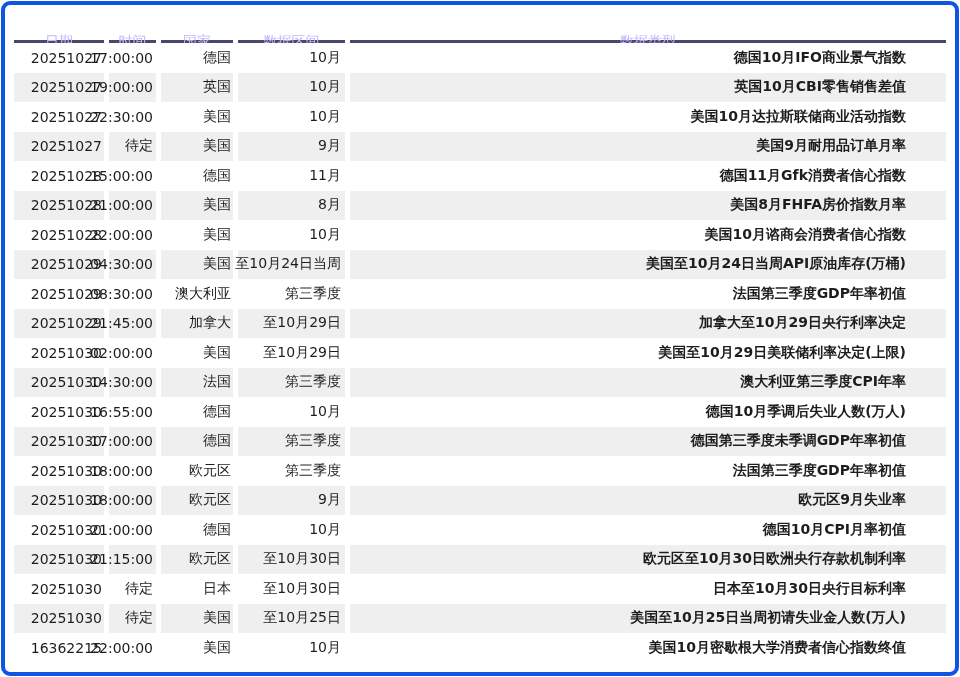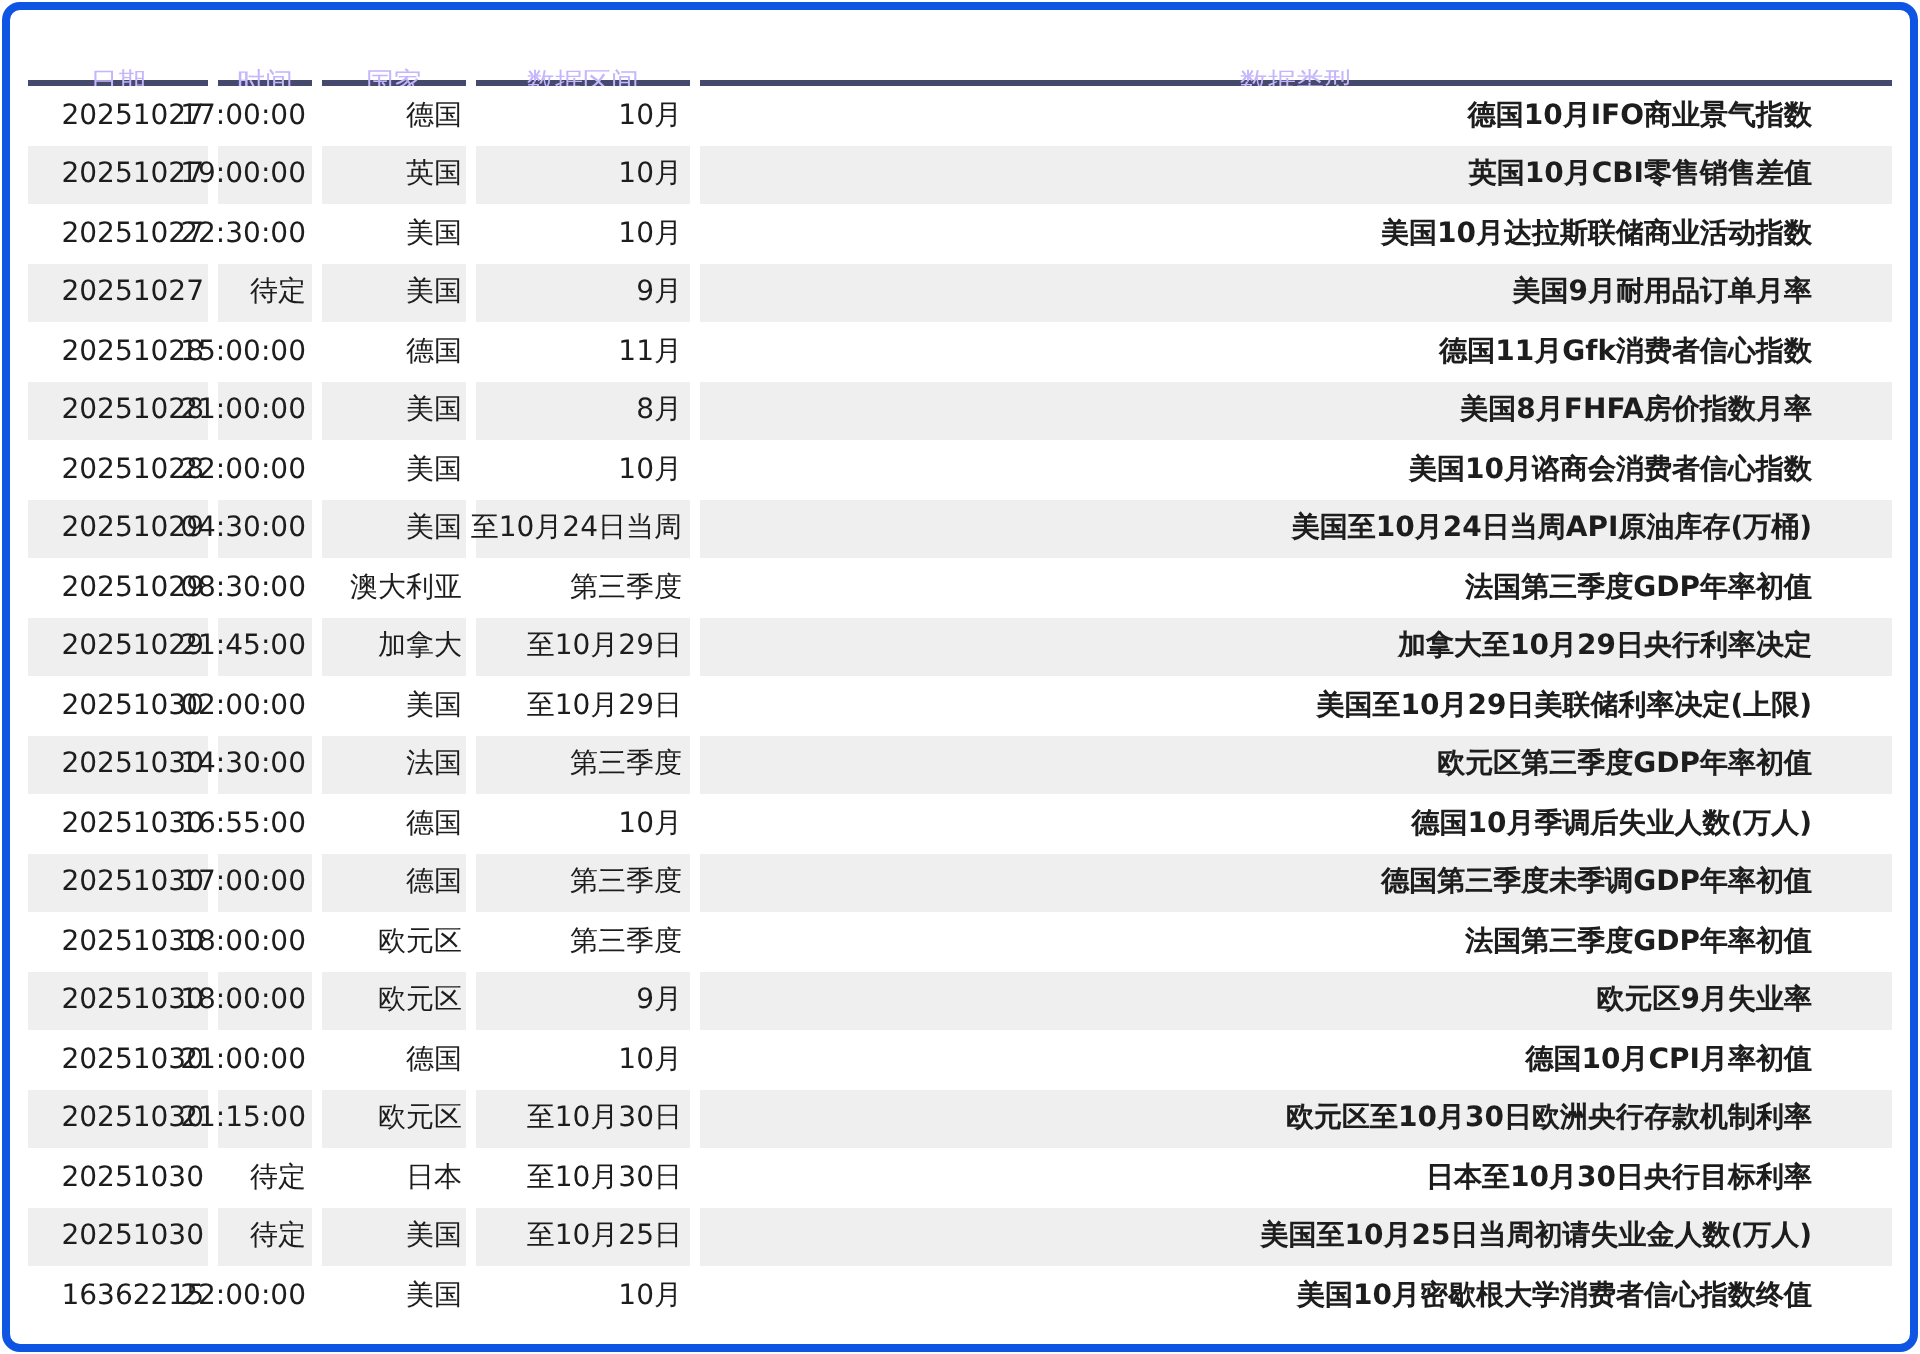--- a/index.html
+++ b/index.html
@@ -77,21 +77,21 @@
       <div class="row even"><div class="cell c-date">20251027</div><div class="cell c-time">19:00:00</div><div class="cell c-country">英国</div><div class="cell c-period">10月</div><div class="cell c-type">英国10月CBI零售销售差值</div></div>
       <div class="row odd"><div class="cell c-date">20251027</div><div class="cell c-time">22:30:00</div><div class="cell c-country">美国</div><div class="cell c-period">10月</div><div class="cell c-type">美国10月达拉斯联储商业活动指数</div></div>
       <div class="row even"><div class="cell c-date">20251027</div><div class="cell c-time">待定</div><div class="cell c-country">美国</div><div class="cell c-period">9月</div><div class="cell c-type">美国9月耐用品订单月率</div></div>
       <div class="row odd"><div class="cell c-date">20251028</div><div class="cell c-time">15:00:00</div><div class="cell c-country">德国</div><div class="cell c-period">11月</div><div class="cell c-type">德国11月Gfk消费者信心指数</div></div>
       <div class="row even"><div class="cell c-date">20251028</div><div class="cell c-time">21:00:00</div><div class="cell c-country">美国</div><div class="cell c-period">8月</div><div class="cell c-type">美国8月FHFA房价指数月率</div></div>
       <div class="row odd"><div class="cell c-date">20251028</div><div class="cell c-time">22:00:00</div><div class="cell c-country">美国</div><div class="cell c-period">10月</div><div class="cell c-type">美国10月谘商会消费者信心指数</div></div>
       <div class="row even"><div class="cell c-date">20251029</div><div class="cell c-time">04:30:00</div><div class="cell c-country">美国</div><div class="cell c-period">至10月24日当周</div><div class="cell c-type">美国至10月24日当周API原油库存(万桶)</div></div>
       <div class="row odd"><div class="cell c-date">20251029</div><div class="cell c-time">08:30:00</div><div class="cell c-country">澳大利亚</div><div class="cell c-period">第三季度</div><div class="cell c-type">法国第三季度GDP年率初值</div></div>
       <div class="row even"><div class="cell c-date">20251029</div><div class="cell c-time">21:45:00</div><div class="cell c-country">加拿大</div><div class="cell c-period">至10月29日</div><div class="cell c-type">加拿大至10月29日央行利率决定</div></div>
       <div class="row odd"><div class="cell c-date">20251030</div><div class="cell c-time">02:00:00</div><div class="cell c-country">美国</div><div class="cell c-period">至10月29日</div><div class="cell c-type">美国至10月29日美联储利率决定(上限)</div></div>
-      <div class="row even"><div class="cell c-date">20251030</div><div class="cell c-time">14:30:00</div><div class="cell c-country">法国</div><div class="cell c-period">第三季度</div><div class="cell c-type">欧元区第三季度GDP年率初值</div></div>
+      <div class="row even"><div class="cell c-date">20251030</div><div class="cell c-time">14:30:00</div><div class="cell c-country">法国</div><div class="cell c-period">第三季度</div><div class="cell c-type">澳大利亚第三季度CPI年率</div></div>
       <div class="row odd"><div class="cell c-date">20251030</div><div class="cell c-time">16:55:00</div><div class="cell c-country">德国</div><div class="cell c-period">10月</div><div class="cell c-type">德国10月季调后失业人数(万人)</div></div>
       <div class="row even"><div class="cell c-date">20251030</div><div class="cell c-time">17:00:00</div><div class="cell c-country">德国</div><div class="cell c-period">第三季度</div><div class="cell c-type">德国第三季度未季调GDP年率初值</div></div>
       <div class="row odd"><div class="cell c-date">20251030</div><div class="cell c-time">18:00:00</div><div class="cell c-country">欧元区</div><div class="cell c-period">第三季度</div><div class="cell c-type">法国第三季度GDP年率初值</div></div>
       <div class="row even"><div class="cell c-date">20251030</div><div class="cell c-time">18:00:00</div><div class="cell c-country">欧元区</div><div class="cell c-period">9月</div><div class="cell c-type">欧元区9月失业率</div></div>
       <div class="row odd"><div class="cell c-date">20251030</div><div class="cell c-time">21:00:00</div><div class="cell c-country">德国</div><div class="cell c-period">10月</div><div class="cell c-type">德国10月CPI月率初值</div></div>
       <div class="row even"><div class="cell c-date">20251030</div><div class="cell c-time">21:15:00</div><div class="cell c-country">欧元区</div><div class="cell c-period">至10月30日</div><div class="cell c-type">欧元区至10月30日欧洲央行存款机制利率</div></div>
       <div class="row odd"><div class="cell c-date">20251030</div><div class="cell c-time">待定</div><div class="cell c-country">日本</div><div class="cell c-period">至10月30日</div><div class="cell c-type">日本至10月30日央行目标利率</div></div>
       <div class="row even"><div class="cell c-date">20251030</div><div class="cell c-time">待定</div><div class="cell c-country">美国</div><div class="cell c-period">至10月25日</div><div class="cell c-type">美国至10月25日当周初请失业金人数(万人)</div></div>
       <div class="row odd"><div class="cell c-date">16362215</div><div class="cell c-time">22:00:00</div><div class="cell c-country">美国</div><div class="cell c-period">10月</div><div class="cell c-type">美国10月密歇根大学消费者信心指数终值</div></div>
     </div>

